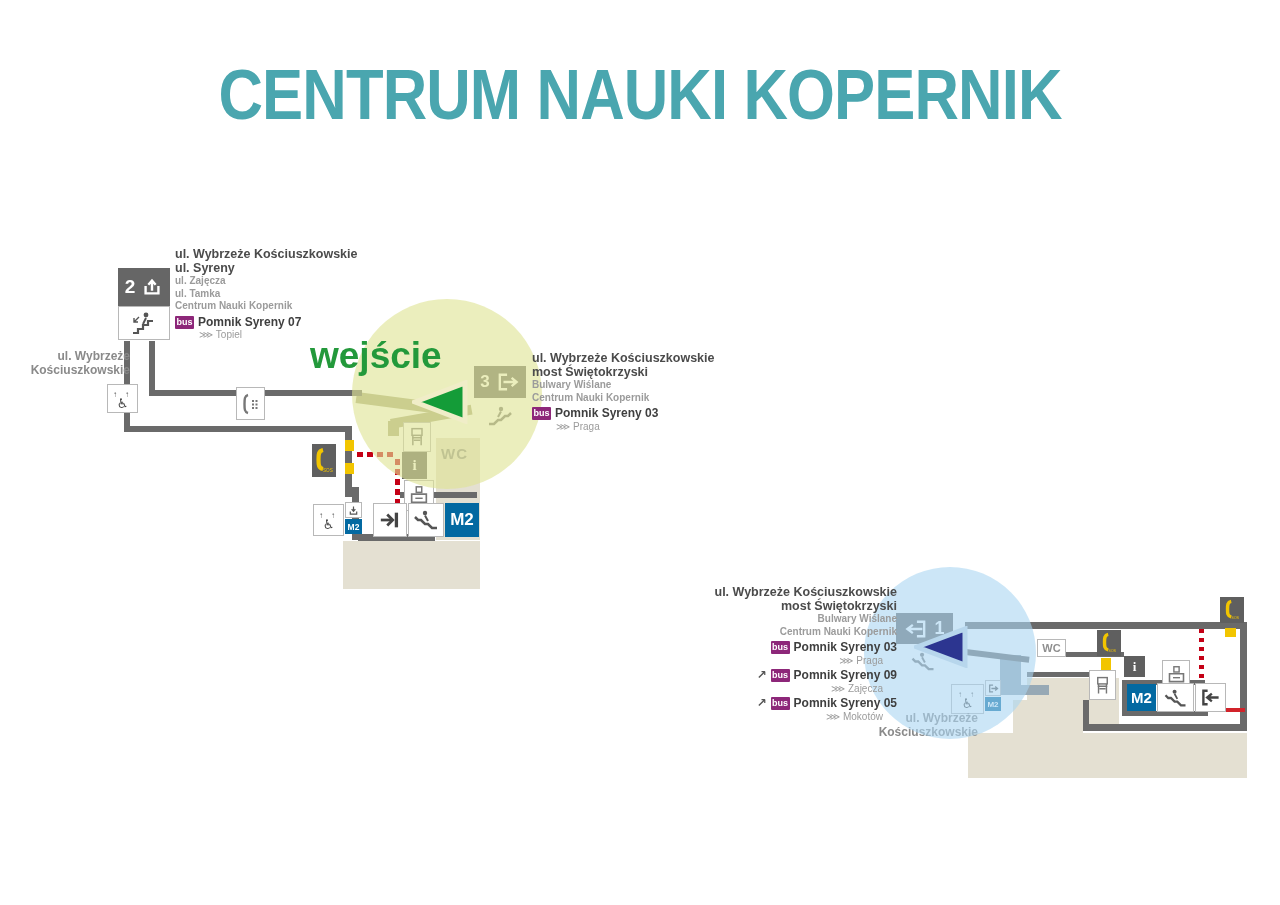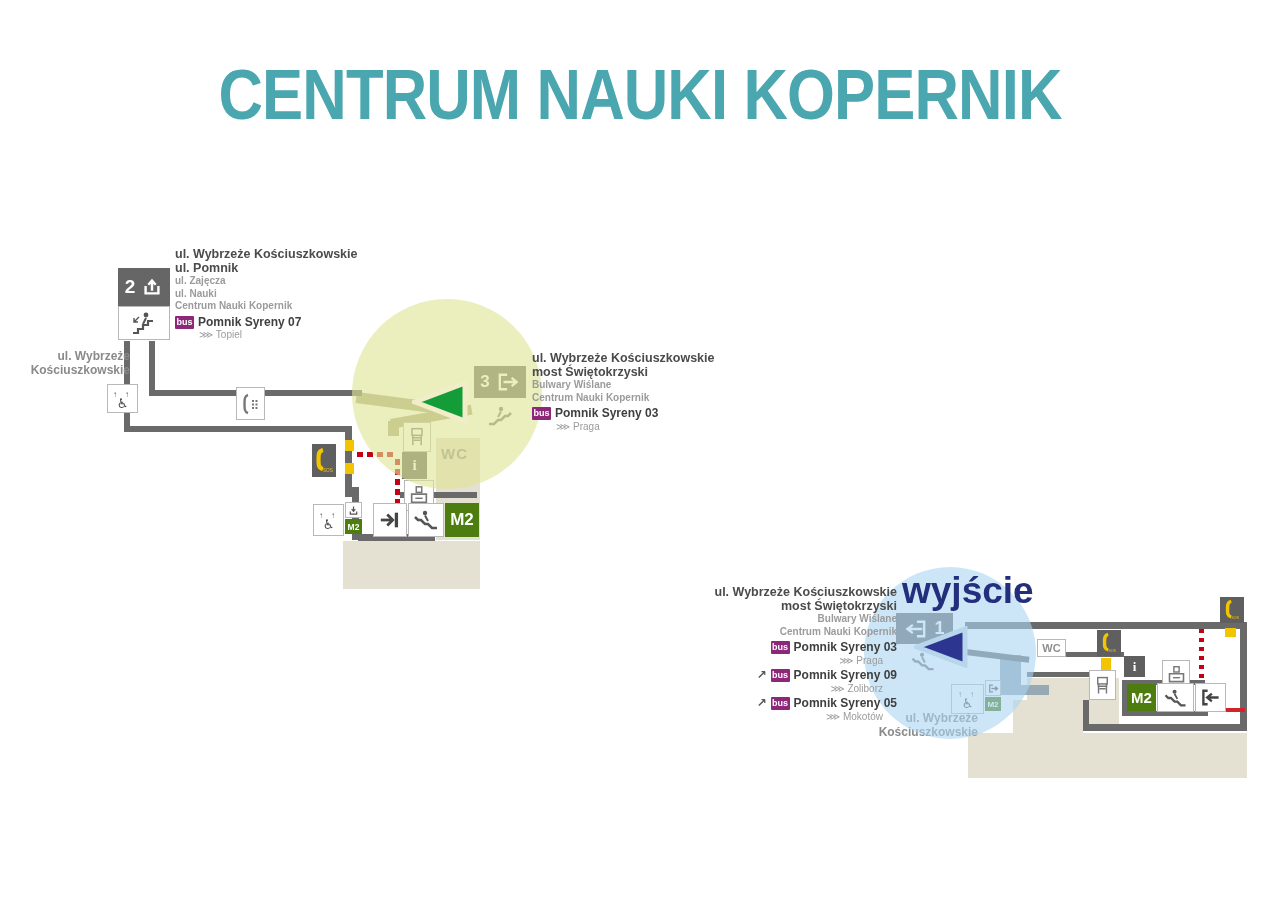--- a/index.html
+++ b/index.html
@@ -16,21 +16,21 @@
   .dashH{background:repeating-linear-gradient(90deg,#c40015 0 6px,transparent 6px 10px);}
   .dashV{background:repeating-linear-gradient(180deg,#c40015 0 6px,transparent 6px 10px);}
   .dotV{background:repeating-linear-gradient(180deg,#c40015 0 4px,transparent 4px 9px);}
   .ysq{background:#f2c500;}
   .redline{background:#d2232a;}
   
   .icon-box{background:#fff;border:1.5px solid #b8b8b8;display:flex;align-items:center;justify-content:center;box-sizing:border-box;}
   .dark-box{background:#5f5f5f;display:flex;align-items:center;justify-content:center;box-sizing:border-box;}
   .sign{background:#666;color:#fff;display:flex;align-items:center;justify-content:center;gap:6px;box-sizing:border-box;}
   .sign .num{font-weight:bold;font-size:19px;}
-  .m2{background:#4d7c0f;color:#fff;font-weight:bold;display:flex;align-items:center;justify-content:center;box-sizing:border-box;}
+  .m2{background:#0369a1;color:#fff;font-weight:bold;display:flex;align-items:center;justify-content:center;box-sizing:border-box;}
   .pale-box{background:rgba(255,255,255,.55);display:flex;align-items:center;justify-content:center;box-sizing:border-box;}
   .circle{border-radius:50%;}
   .circle-yellow{background:rgba(223,227,148,.62);}
   .circle-blue{background:rgba(170,214,242,.6);}
   
   .title{width:100%;text-align:center;font-weight:bold;font-size:70px;color:#4aa6af;
          transform:scaleX(.88);letter-spacing:-1px;}
   .hl-green{font-weight:bold;font-size:37px;color:#23993b;}
   .hl-navy{font-weight:bold;font-size:37px;color:#232e7c;}
   
@@ -90,23 +90,23 @@
     <svg width="32" height="26" viewBox="0 0 30 26">
       <circle cx="17" cy="5" r="2.4" fill="#555"></circle>
       <path d="M17 8 l-3 6" stroke="#555" stroke-width="2" fill="none"></path>
       <path d="M4 23 h5 v-4 h5 v-4 h5 v-4 h5" fill="none" stroke="#555" stroke-width="2.2"></path>
       <path d="M10 7 L5 12 M5 8 v4 h4" fill="none" stroke="#555" stroke-width="1.4"></path>
     </svg>
   </div>
 
   <div class="abs tb z6" style="left:175px;top:248px;width:230px;">
     <div class="b">ul. Wybrzeże Kościuszkowskie</div>
-    <div class="b">ul. Pomnik</div>
+    <div class="b">ul. Syreny</div>
     <div class="lt">ul. Zajęcza</div>
-    <div class="lt">ul. Nauki</div>
+    <div class="lt">ul. Tamka</div>
     <div class="lt">Centrum Nauki Kopernik</div>
     <div class="busrow">
       <span class="busbadge">bus</span>
       <span class="busname">Pomnik Syreny 07</span>
     </div>
     <div class="busdir" style="padding-left:24px;">⋙ Topiel</div>
   </div>
 
   <div class="abs street-label z6" style="left:28px;top:349px;width:102px;">
     <div>ul. Wybrzeże</div>
@@ -203,20 +203,21 @@
   <div class="abs pale-box z3" style="left:476px;top:400px;width:48px;height:31px;">
     <svg width="30" height="22" viewBox="0 0 26 22">
       <circle cx="14" cy="4" r="2.2" fill="#777"></circle>
       <path d="M14 6.5 L11 12" stroke="#777" stroke-width="2" fill="none"></path>
       <path d="M2 19 h5 l4-4 h3 l4-4 h3 l3-3" fill="none" stroke="#777" stroke-width="2.5"></path>
     </svg>
   </div>
 
   <div class="abs circle circle-yellow z5" style="left:352px;top:299px;width:190px;height:190px;"></div>
 
+  <div class="abs hl-green z6" style="left:310px;top:335px;">wejście</div>
   <svg class="abs z6" style="left:412px;top:380px;" width="56" height="44" viewBox="0 0 56 44">
     <polygon points="3,22 53,3 53,41" fill="#149c38" stroke="#f0edc8" stroke-width="5"></polygon>
   </svg>
 
   <div class="abs tb z6" style="left:532px;top:352px;width:210px;">
     <div class="b">ul. Wybrzeże Kościuszkowskie</div>
     <div class="b">most Świętokrzyski</div>
     <div class="lt">Bulwary Wiślane</div>
     <div class="lt">Centrum Nauki Kopernik</div>
     <div class="busrow">
@@ -330,21 +331,20 @@
     </svg>
   </div>
 
   <div class="abs street-label z3" style="left:876px;top:711px;width:102px;">
     <div>ul. Wybrzeże</div>
     <div>Kościuszkowskie</div>
   </div>
 
   <div class="abs circle circle-blue z5" style="left:864px;top:567px;width:172px;height:172px;"></div>
 
-  <div class="abs hl-navy z6" style="left:902px;top:570px;">wyjście</div>
   <svg class="abs z6" style="left:914px;top:626px;" width="54" height="42" viewBox="0 0 54 42">
     <polygon points="3,21 51,3 51,39" fill="#2c3590" stroke="#b7d6ec" stroke-width="5"></polygon>
   </svg>
 
   <div class="abs tb z6" style="left:657px;top:586px;width:240px;text-align:right;">
     <div class="b">ul. Wybrzeże Kościuszkowskie</div>
     <div class="b">most Świętokrzyski</div>
     <div class="lt">Bulwary Wiślane</div>
     <div class="lt">Centrum Nauki Kopernik</div>
 
@@ -353,21 +353,21 @@
       <span class="busbadge">bus</span>
       <span class="busname">Pomnik Syreny 03</span>
     </div>
     <div class="busdir" style="padding-right:14px;">⋙ Praga</div>
 
     <div class="busrow right">
       <span class="diag">↗</span>
       <span class="busbadge">bus</span>
       <span class="busname">Pomnik Syreny 09</span>
     </div>
-    <div class="busdir" style="padding-right:14px;">⋙ Żoliborz</div>
+    <div class="busdir" style="padding-right:14px;">⋙ Zajęcza</div>
 
     <div class="busrow right">
       <span class="diag">↗</span>
       <span class="busbadge">bus</span>
       <span class="busname">Pomnik Syreny 05</span>
     </div>
     <div class="busdir" style="padding-right:14px;">⋙ Mokotów</div>
   </div>
 
 </div>

